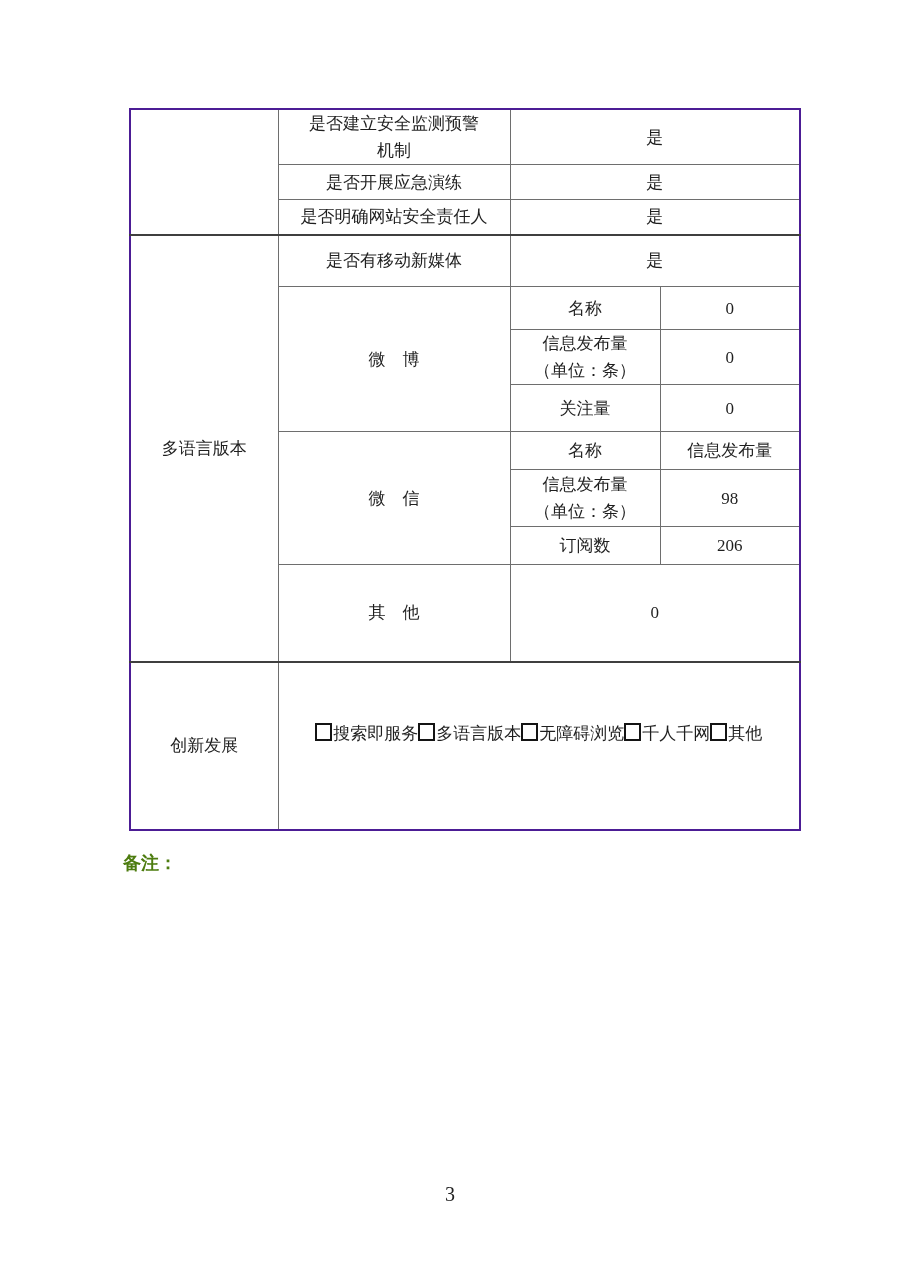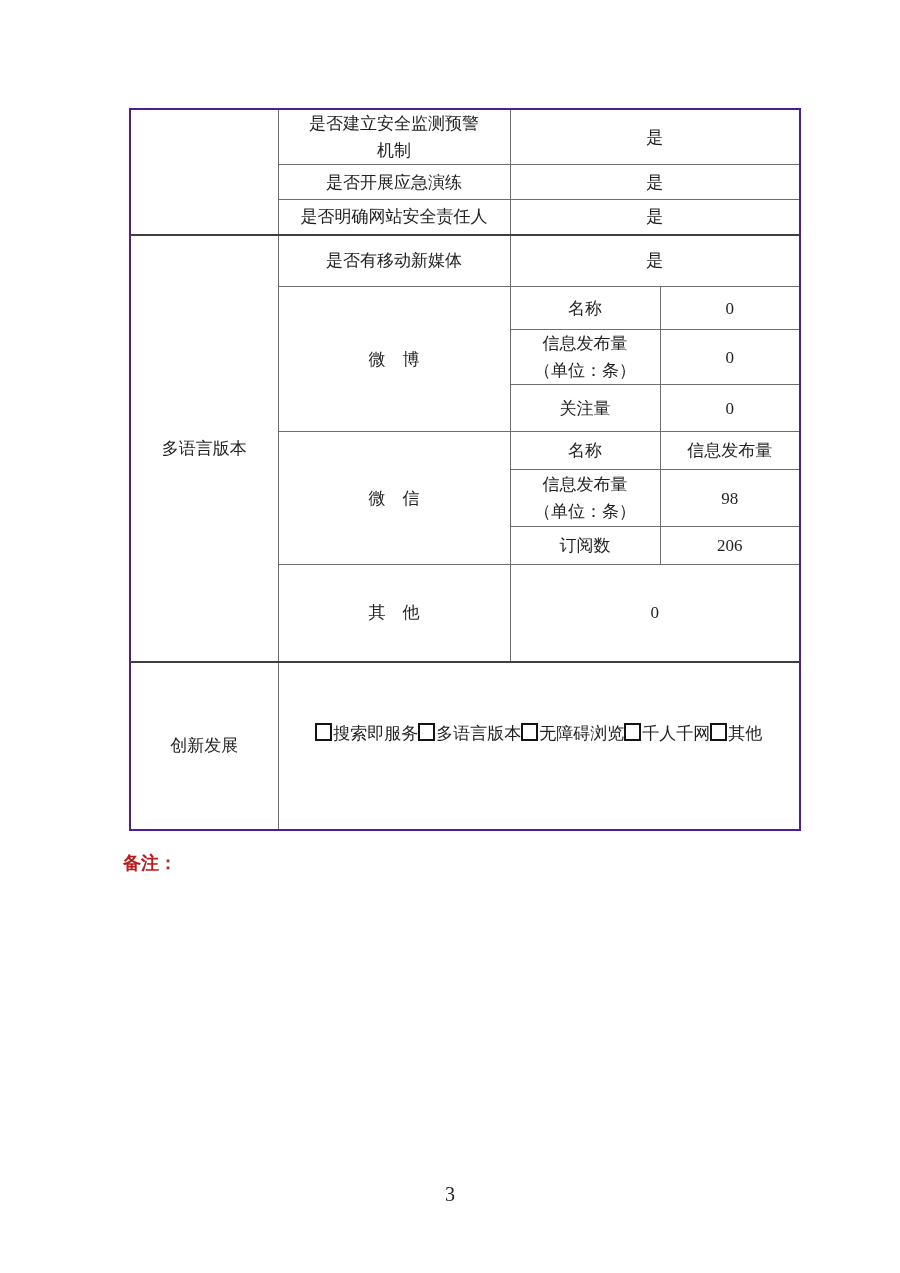--- a/index.html
+++ b/index.html
@@ -36,21 +36,21 @@
     width:13px;height:14px;
     border:2px solid #141414;
     background:#fff;
     vertical-align:-2px;
     margin-right:1px;
   }
   .innov-content{position:relative;margin-top:28px;}
   .innov-line{position:relative;top:-12px;}
   .notes{
     position:absolute;left:123px;top:851px;
-    font-size:18px;font-weight:bold;color:#b91c1c;
+    font-size:18px;font-weight:bold;color:#4d7c0f;
     line-height:24px;
   }
   .page-number{
     position:absolute;left:0;top:1183px;width:900px;
     text-align:center;font-size:20px;color:#222;
   }
 </style>
 </head>
 <body>
 

